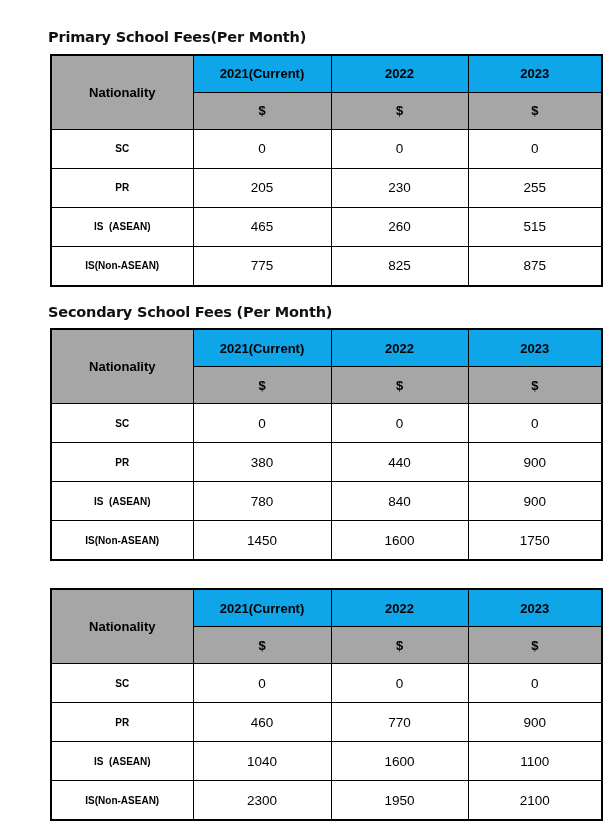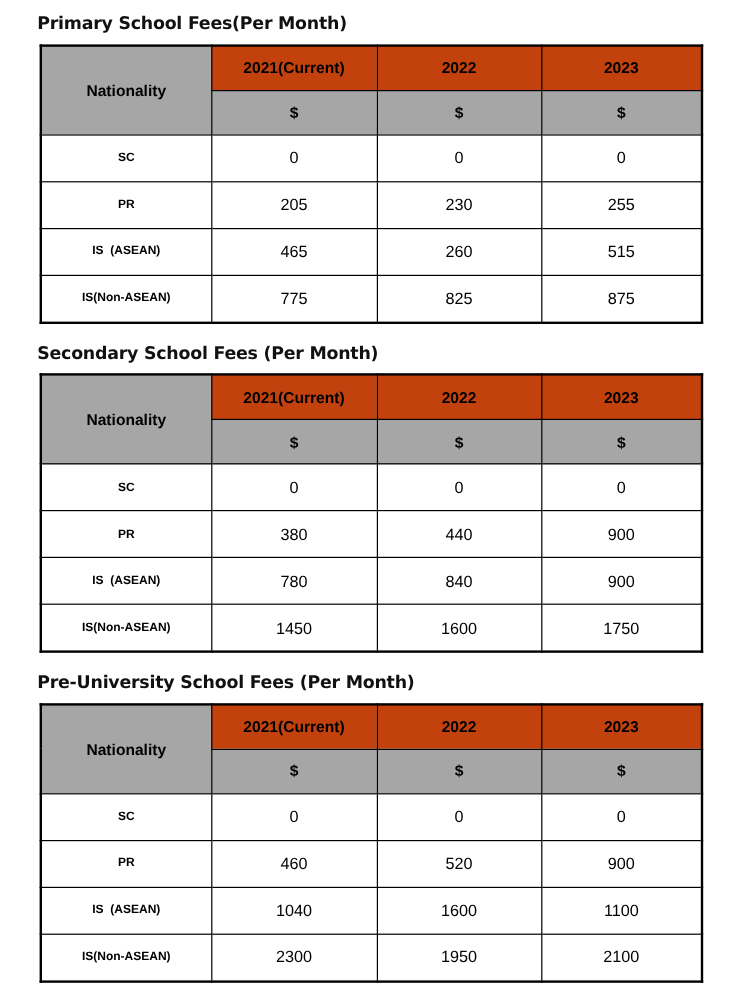--- a/index.html
+++ b/index.html
@@ -12,21 +12,21 @@
     height: 828px;
     font-family: "Liberation Sans", sans-serif;
     color: #000000;
     overflow: hidden;
   }
   .page {
     width: 615px;
     height: 720px;
     position: relative;
     box-sizing: border-box;
-    padding: 0;
+    padding: 17px;
   }
   .fee-block {
     margin: 0;
     padding: 0;
   }
   .block-title {
     font-family: "DejaVu Sans", sans-serif;
     font-size: 14.5px;
     font-weight: bold;
     letter-spacing: -0.2px;
@@ -59,21 +59,21 @@
   col.c-y3   { width: 134px; }
 
   th.nat-head {
     background: #a6a6a6;
     font-size: 13px;
     font-weight: bold;
     vertical-align: middle;
     padding-top: 14px;
   }
   th.year-head {
-    background: #c2410c;
+    background: #0ea5e9;
     font-size: 13px;
     font-weight: bold;
     height: 36px;
   }
   th.cur-head {
     background: #a6a6a6;
     font-size: 13px;
     font-weight: bold;
     height: 36px;
   }
@@ -207,21 +207,20 @@
             <td class="value">1750</td>
           </tr>
         </tbody>
       </table>
     </div>
   </div>
 
   <div class="gap-block"></div>
 
   <div class="fee-block">
-    <div class="block-title">Pre-University School Fees (Per Month)</div>
     <div class="gap-title-table"></div>
     <div class="table-wrap">
       <table class="fee-table">
         <colgroup>
           <col class="c-nat">
             <col class="c-y1">
             <col class="c-y2">
             <col class="c-y3">
         </colgroup>
         <thead>
@@ -240,21 +239,21 @@
         <tbody>
           <tr>
             <td class="row-label">SC</td>
             <td class="value">0</td>
             <td class="value">0</td>
             <td class="value">0</td>
           </tr>
           <tr>
             <td class="row-label">PR</td>
             <td class="value">460</td>
-            <td class="value">520</td>
+            <td class="value">770</td>
             <td class="value">900</td>
           </tr>
           <tr>
             <td class="row-label">IS  (ASEAN)</td>
             <td class="value">1040</td>
             <td class="value">1600</td>
             <td class="value">1100</td>
           </tr>
           <tr>
             <td class="row-label">IS(Non-ASEAN)</td>

